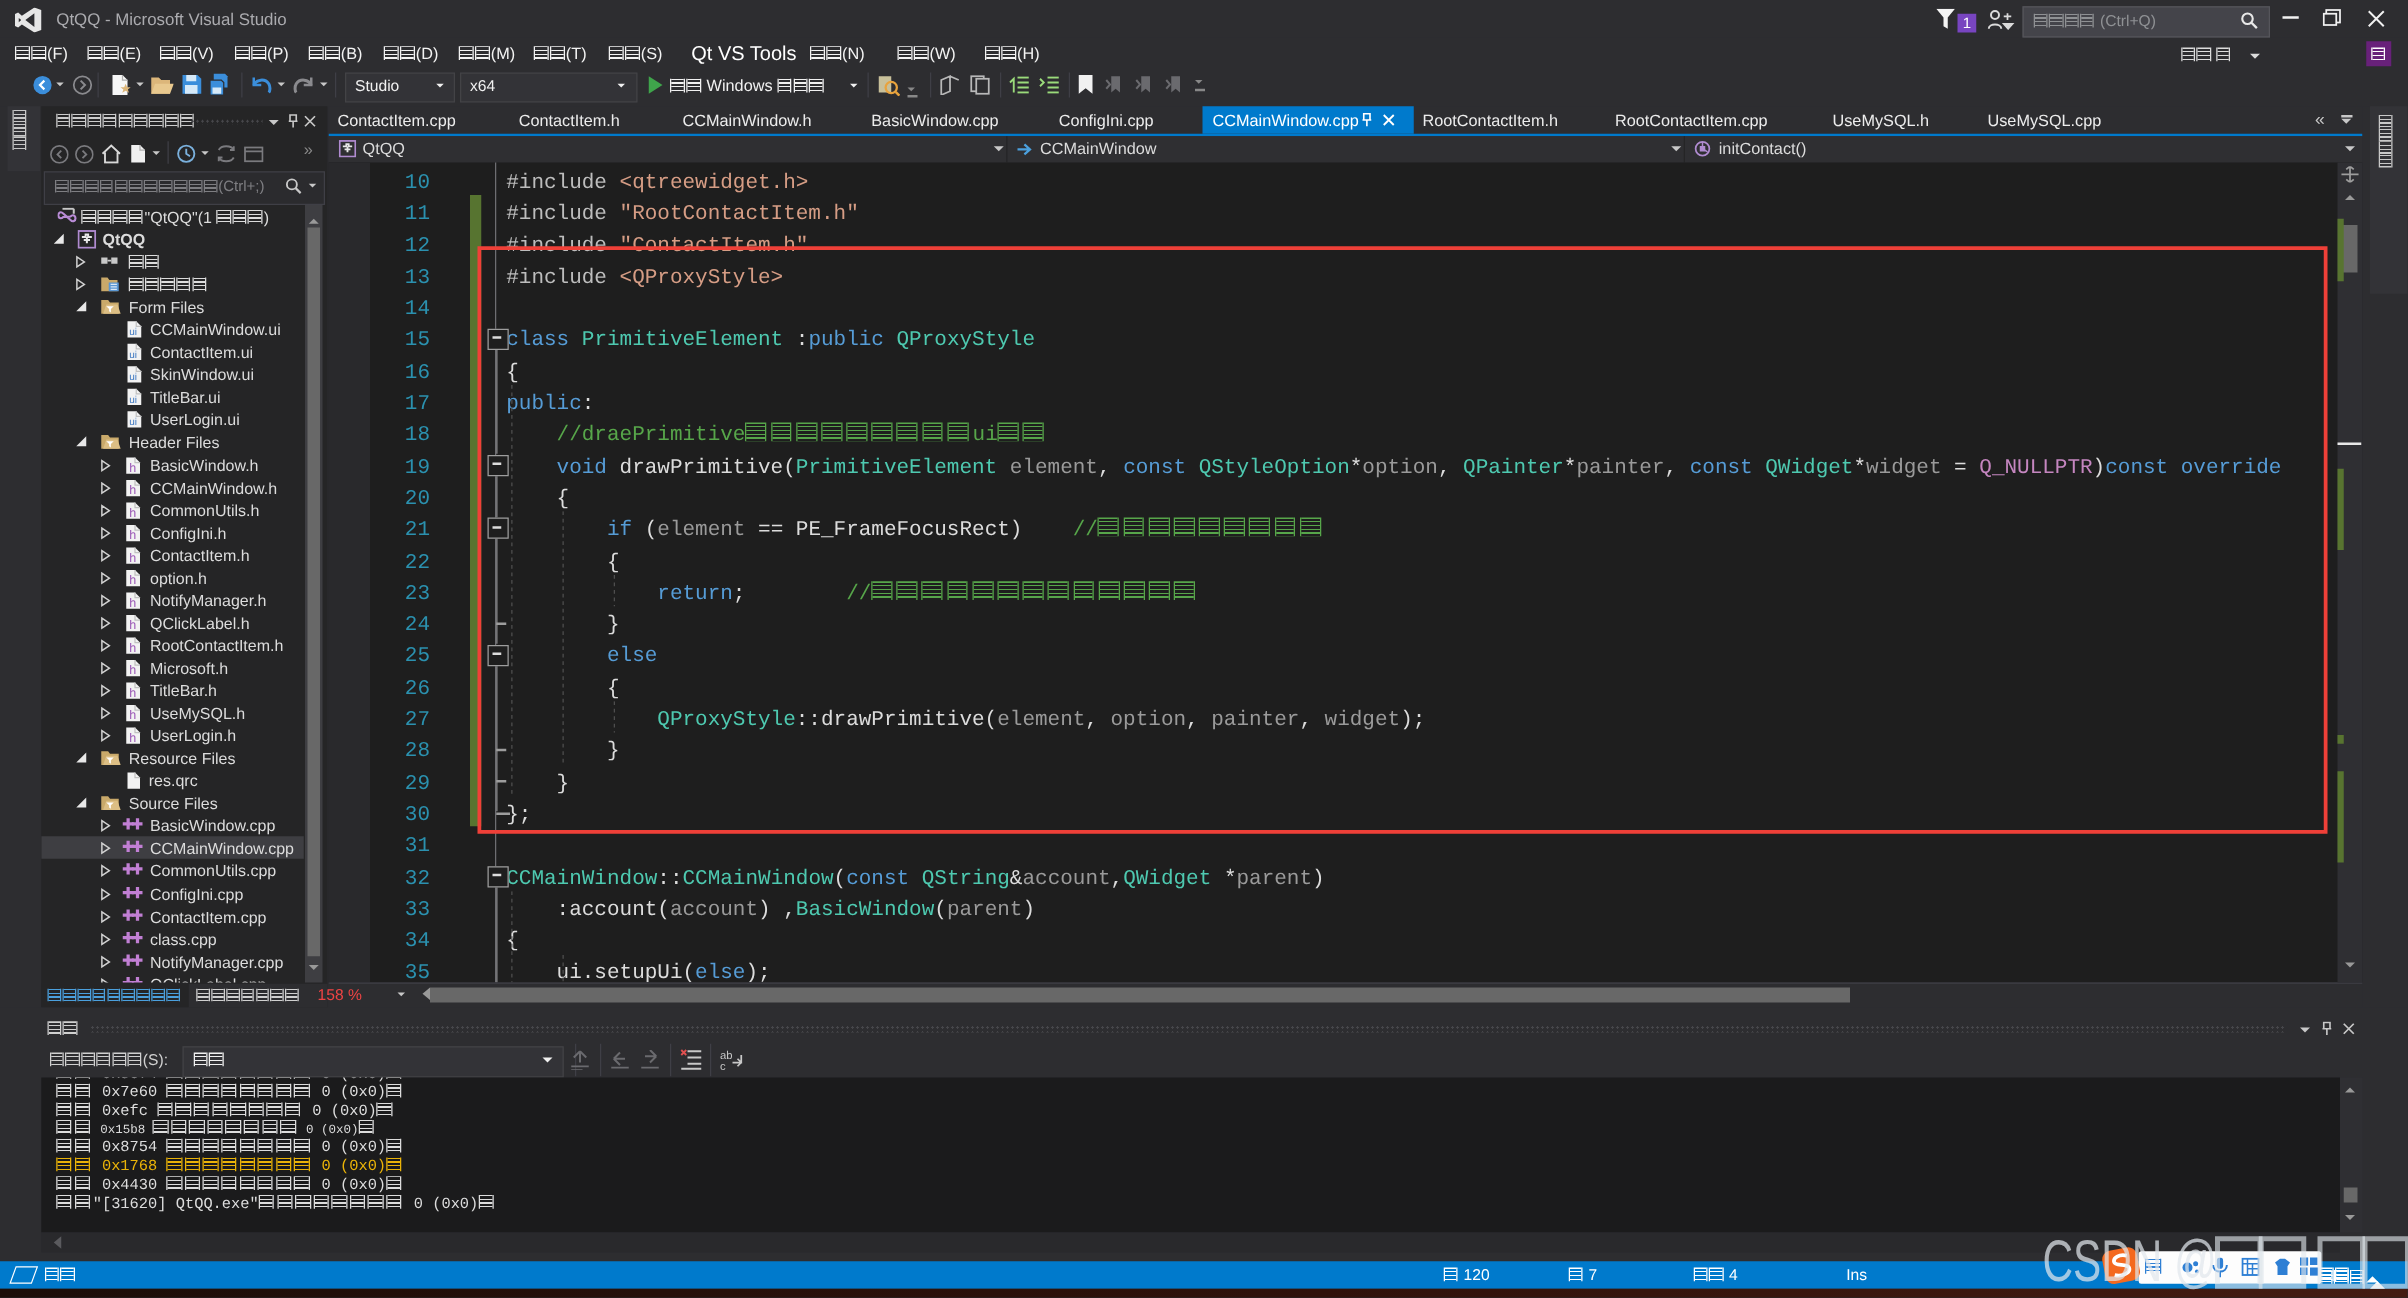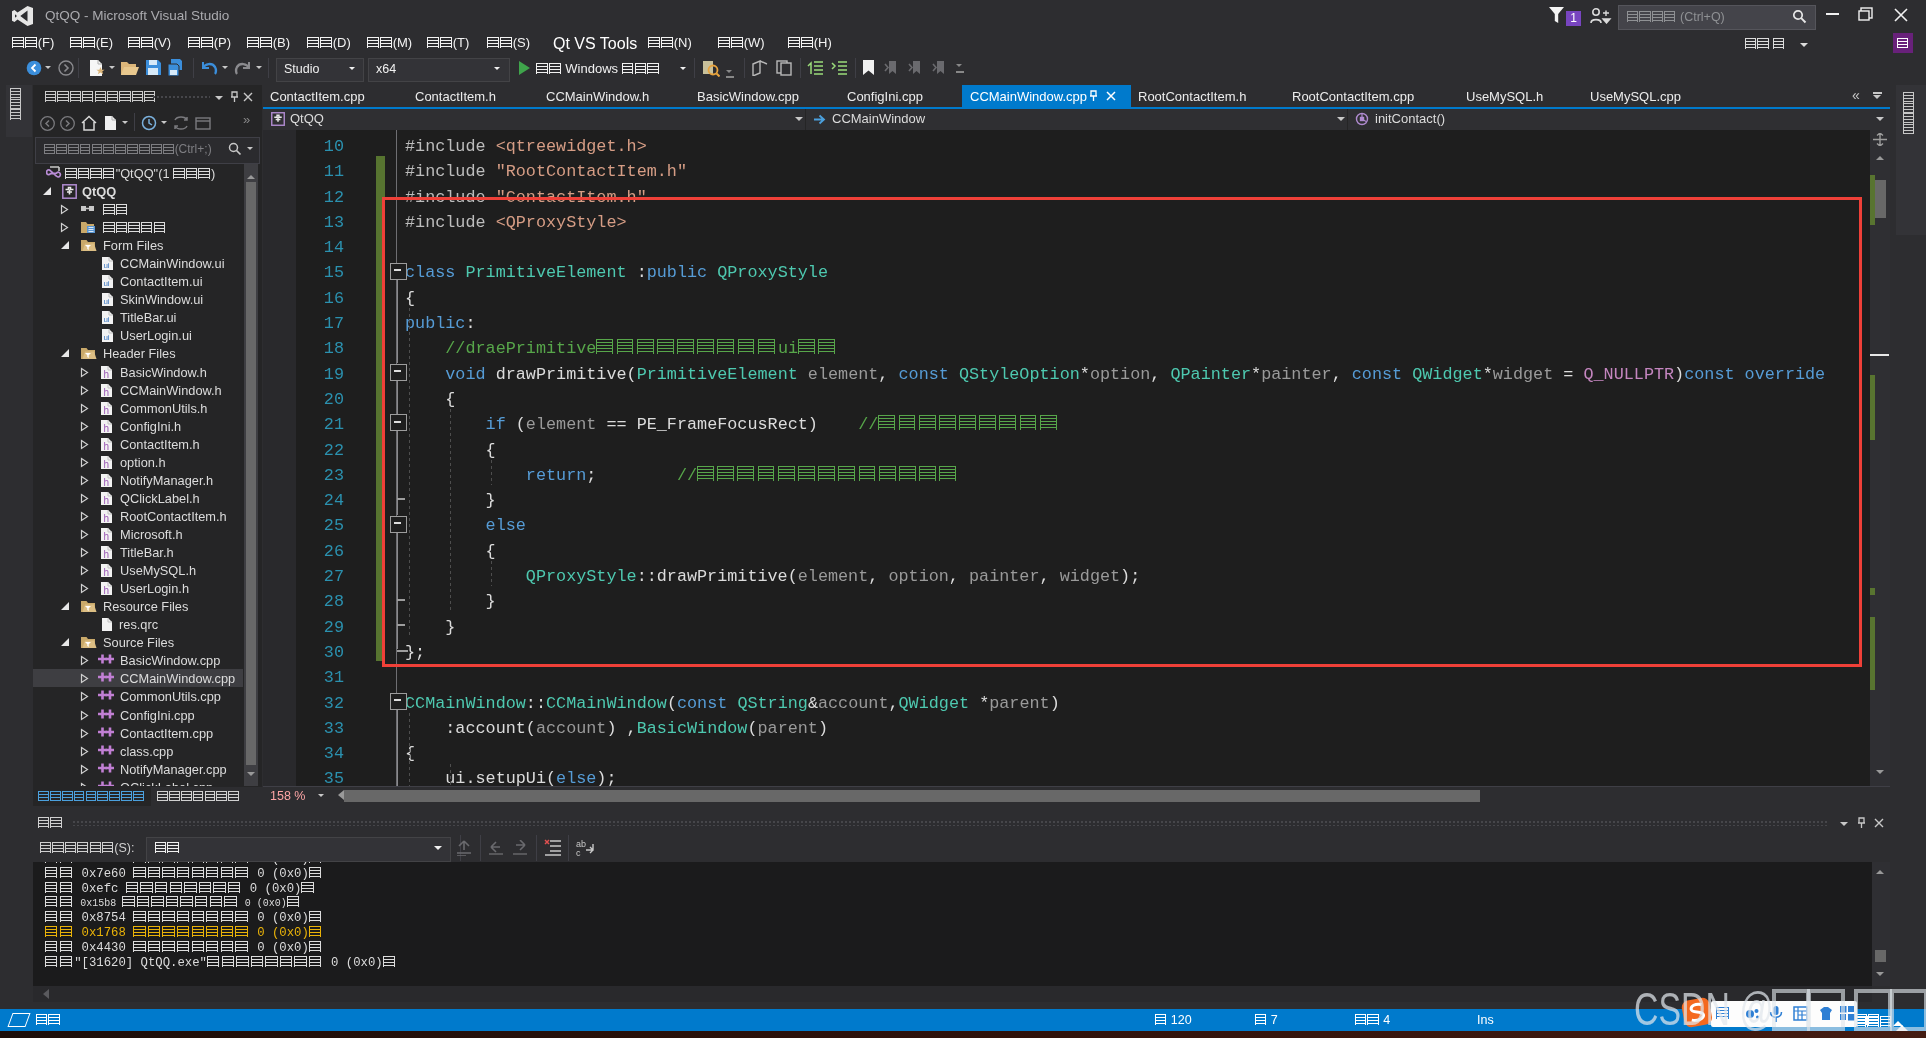--- a/index.html
+++ b/index.html
@@ -741,21 +741,21 @@
 <div class="a" style="left:394px;top:522px;width:7px;height:2px;background:#dcdcdc;z-index:6"></div>
 <div class="a" style="left:390px;top:693px;width:15px;height:15px;background:#1e1e1e;border:1px solid #9d9d9d;z-index:5"></div>
 <div class="a" style="left:394px;top:699px;width:7px;height:2px;background:#dcdcdc;z-index:6"></div>
 <div class="a" style="left:409px;top:308px;width:1px;height:329px;background-image:linear-gradient(#4e4e4e 50%, transparent 50%);background-size:1px 6px"></div>
 <div class="a" style="left:450px;top:409px;width:1px;height:202px;background-image:linear-gradient(#4e4e4e 50%, transparent 50%);background-size:1px 6px"></div>
 <div class="a" style="left:491px;top:460px;width:1px;height:25px;background-image:linear-gradient(#4e4e4e 50%, transparent 50%);background-size:1px 6px"></div>
 <div class="a" style="left:491px;top:561px;width:1px;height:25px;background-image:linear-gradient(#4e4e4e 50%, transparent 50%);background-size:1px 6px"></div>
 <div class="a" style="left:409px;top:713px;width:1px;height:73px;background-image:linear-gradient(#4e4e4e 50%, transparent 50%);background-size:1px 6px"></div>
 <div class="a" style="left:450px;top:764px;width:1px;height:22px;background-image:linear-gradient(#4e4e4e 50%, transparent 50%);background-size:1px 6px"></div>
 <div class="a" style="left:263px;top:786px;width:1627px;height:20px;background:#2d2d30;border-top:1px solid #3f3f46"></div>
-<div class="a" style="left:270px;top:789px;white-space:pre;color:#fca5a5;font-size:12.5px">158 %</div>
+<div class="a" style="left:254px;top:789px;white-space:pre;color:#ef4444;font-size:12.5px">158 %</div>
 <div class="a" style="left:318px;top:794px;width:0;height:0;border:3.5px solid transparent;border-top-color:#c8c8c8"></div>
 <div class="a" style="left:333px;top:790px;width:0;height:0;border:5px solid transparent;border-right:6px solid #999"></div>
 <div class="a" style="left:344px;top:790px;width:1136px;height:12px;background:#686868"></div>
 <div class="a" style="left:1870px;top:130px;width:20px;height:656px;background:#2f2f33"></div>
 <svg class="a" style="left:1873px;top:133px" width="14" height="13" viewBox="0 0 14 13">
     <path d="M7 0 V13 M0 6.5 H14 M4 2.5 L7 0 L10 2.5 M4 10.5 L7 13 L10 10.5" stroke="#9d9d9d" stroke-width="1.4" fill="none"></path>
   </svg>
 <div class="a" style="left:1876px;top:152px;width:0;height:0;border:4.5px solid transparent;border-bottom-color:#999"></div>
 <div class="a" style="left:1876px;top:770px;width:0;height:0;border:4.5px solid transparent;border-top-color:#999"></div>
 <div class="a" style="left:1874px;top:180px;width:12px;height:38px;background:#686868"></div>

